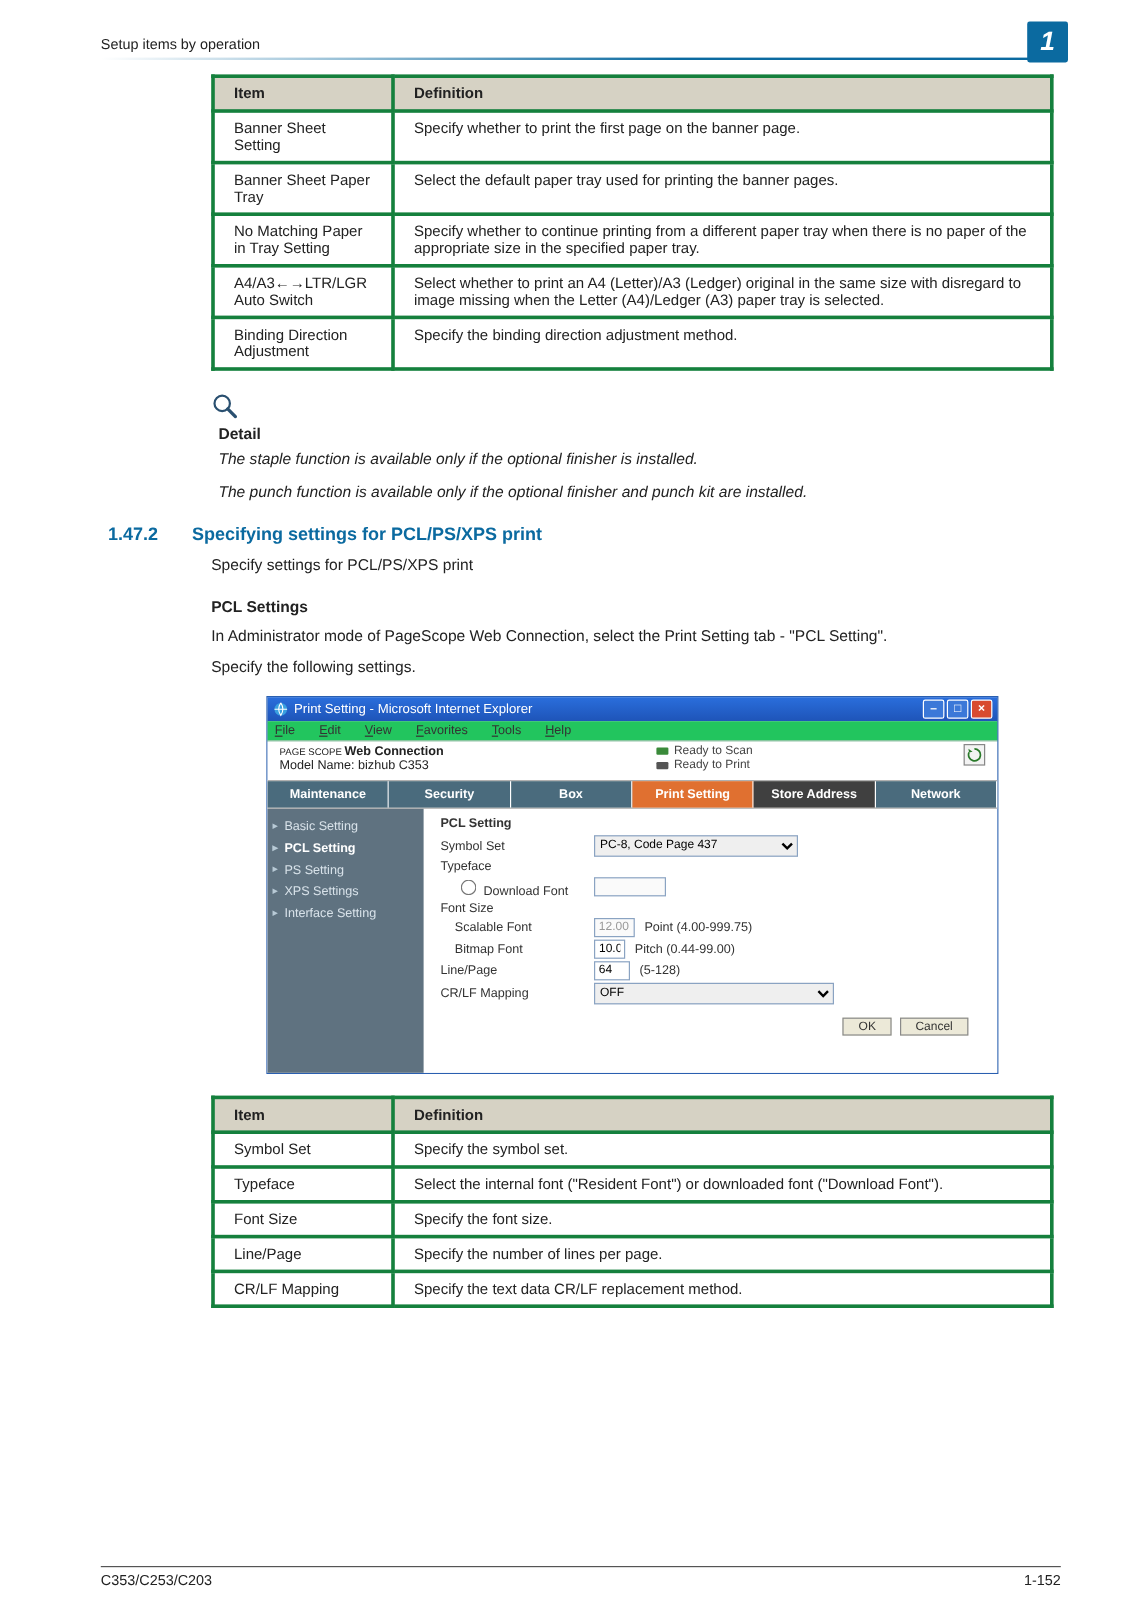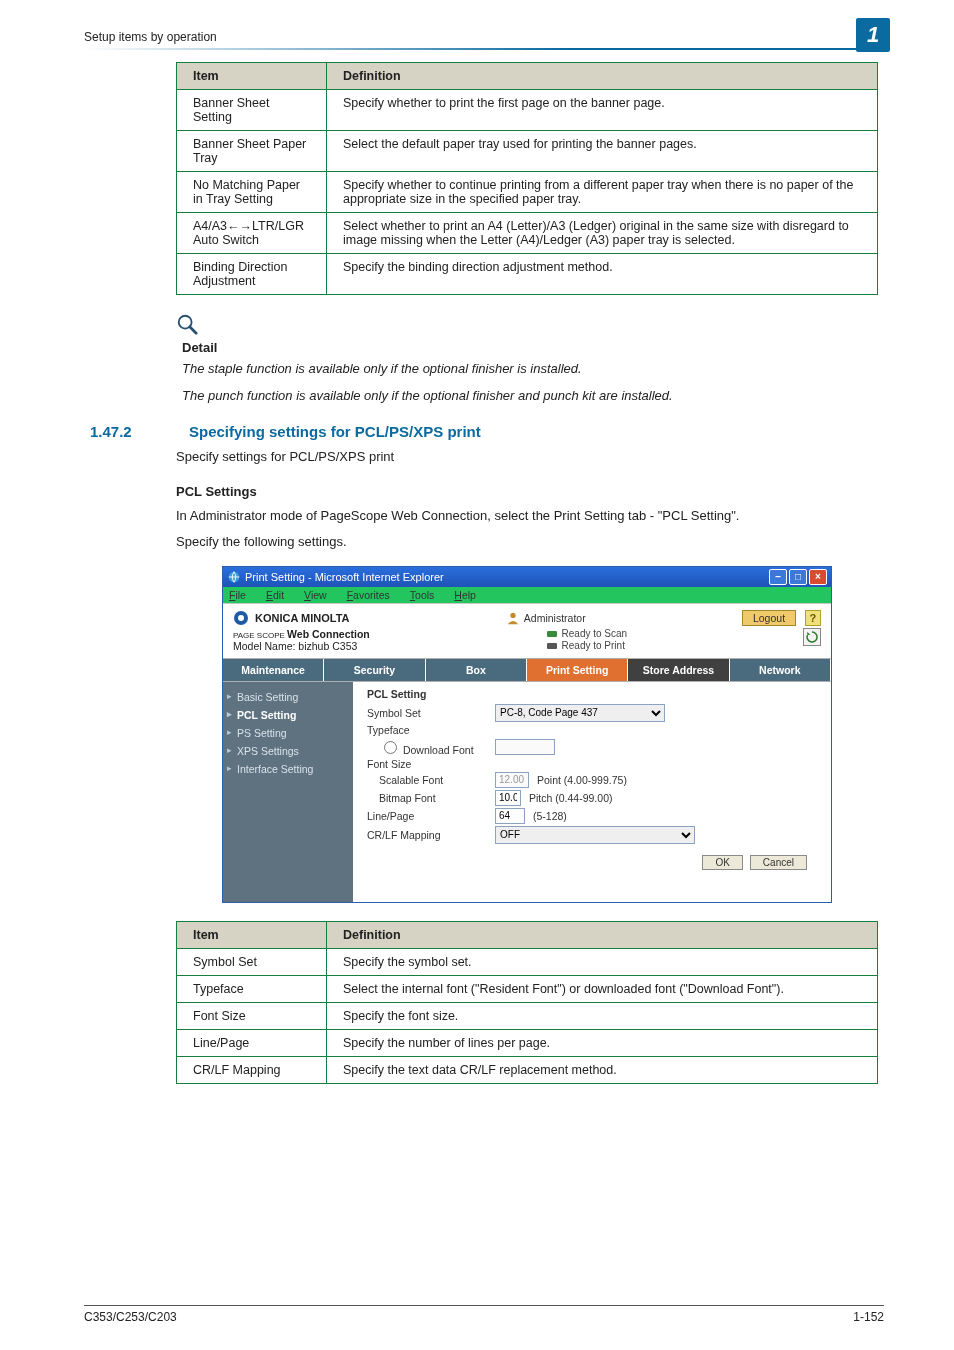--- a/index.html
+++ b/index.html
@@ -49,21 +49,21 @@
     margin-left: 92px;
     margin-right: 6px;
   }
 
   table.defs {
     width: 100%;
     border-collapse: collapse;
     margin-top: 8px;
   }
   table.defs th, table.defs td {
-    border: 1px solid #15803d;
+    border: 3px solid #15803d;
     padding: 6px 16px;
     font-size: 12.5px;
     vertical-align: top;
     text-align: left;
   }
   table.defs th {
     background: #d6d2c4;
     font-weight: bold;
   }
   table.defs td.col-item { width: 150px; }
@@ -83,21 +83,21 @@
     display: block;
   }
   .detail-text {
     font-style: italic;
     margin: 6px 0 12px 6px;
   }
 
   .section-head {
     display: flex;
     align-items: baseline;
-    gap: 37px;
+    gap: 8px;
     margin: 20px 0 8px -92px;
   }
   .section-num {
     color: #0b6aa0;
     font-weight: bold;
     font-size: 15px;
     width: 68px;
     text-align: left;
     padding-left: 6px;
   }
@@ -361,40 +361,20 @@
       <div class="ie-menubar">
         <span>File</span>
         <span>Edit</span>
         <span>View</span>
         <span>Favorites</span>
         <span>Tools</span>
         <span>Help</span>
       </div>
 
       <div class="ie-body">
-        <div class="brand-row">
-          <div class="brand-left">
-            <svg viewBox="0 0 16 16">
-                <circle cx="8" cy="8" r="7" fill="#1e5aa8"></circle>
-                <circle cx="8" cy="8" r="3" fill="#fff"></circle>
-              </svg>
-            <span>KONICA MINOLTA</span>
-          </div>
-          <div class="admin-chunk">
-            <svg viewBox="0 0 16 16">
-                <circle cx="8" cy="5" r="3" fill="#c28b2e"></circle>
-                <path d="M2 15 Q8 8 14 15" fill="#c28b2e"></path>
-              </svg>
-            <span>Administrator</span>
-          </div>
-          <div>
-            <span class="logout-btn">Logout</span>
-            <span class="help-ico">?</span>
-          </div>
-        </div>
 
         <div class="sub-brand-row">
           <div class="sub-brand-left">
             <div><span style="font-size:8px;">PAGE SCOPE </span><span class="wc">Web Connection</span></div>
             <div>Model Name: bizhub C353</div>
           </div>
           <div class="ready-col">
             <div>
                 <svg width="12" height="12">
                   <rect x="1" y="3" width="10" height="6" fill="#3a8a3a" rx="1"></rect>

